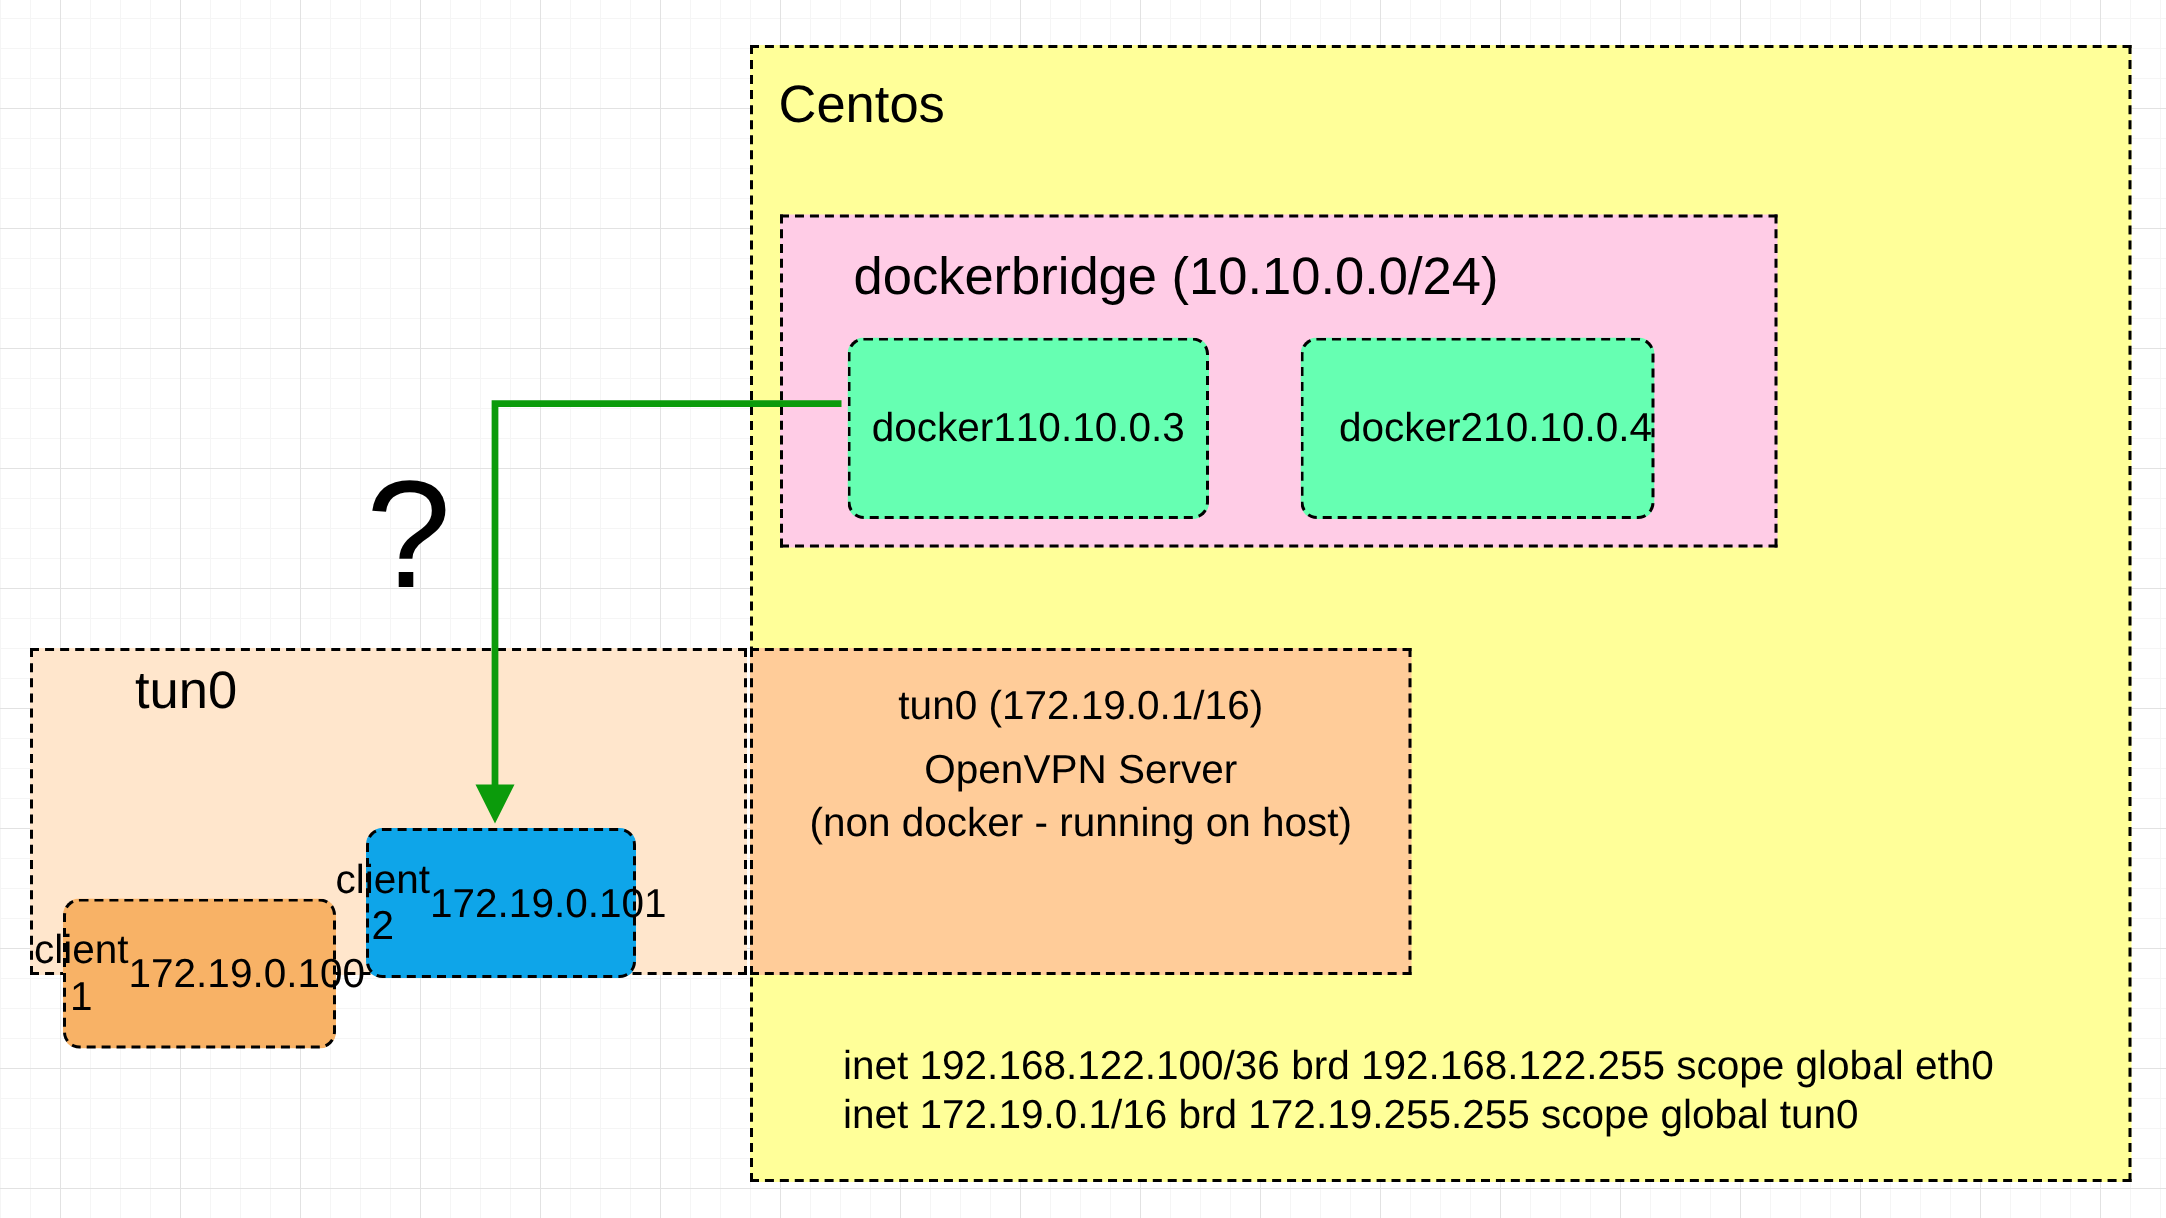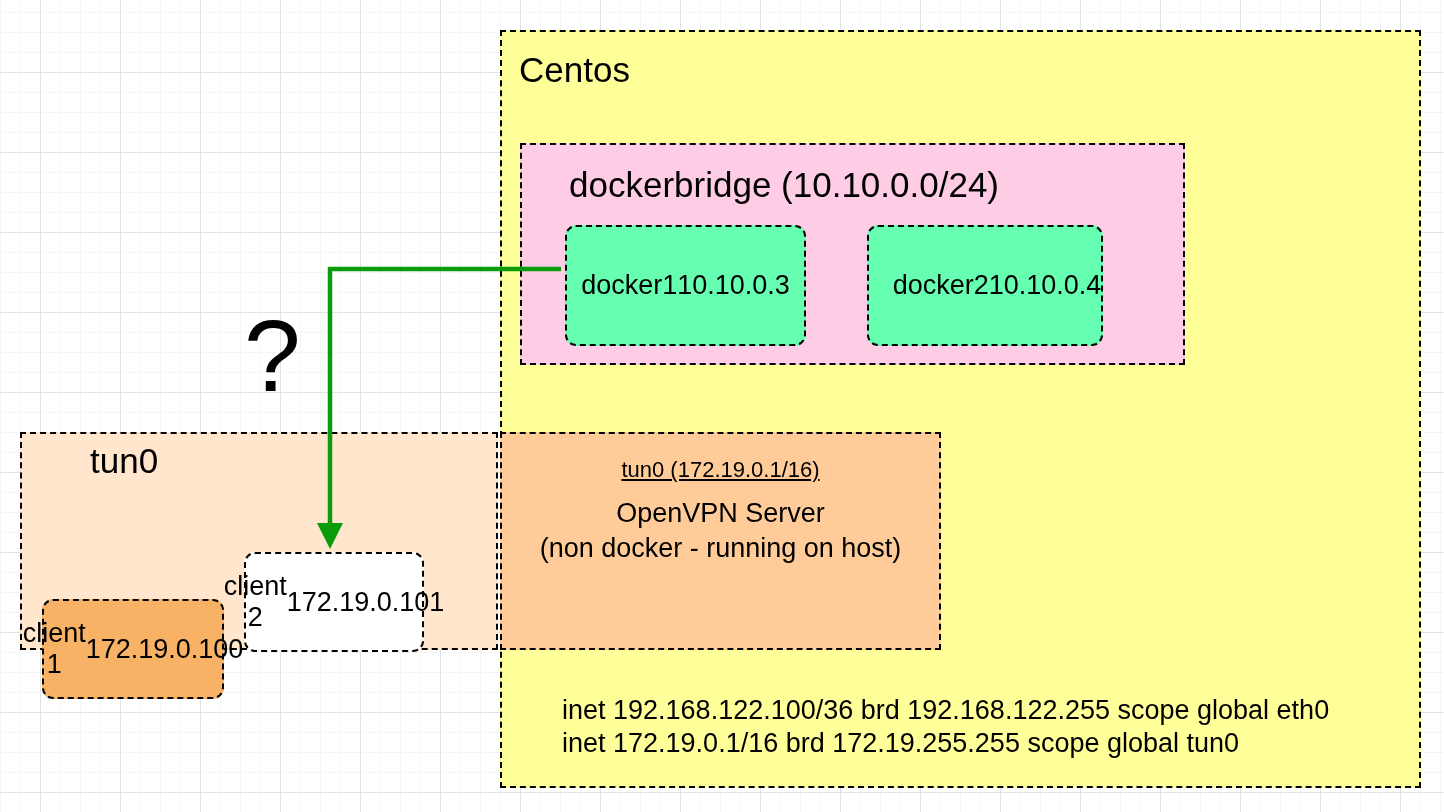--- a/index.html
+++ b/index.html
@@ -49,21 +49,21 @@
 
   #docker1-box  { left: 43px;  top: 80px;  width: 241px; height: 121px; }
   #docker2-box  { left: 345px; top: 80px;  width: 236px; height: 121px; padding-left: 24px; }
 
   #tun0-clients-box { left: 20px; top: 432px; width: 478px; height: 218px; }
   #tun0-clients-title { left: 34px; top: 11px; margin-left: 34px; }
   #client1-box  { left: 20px;  top: 118px; width: 182px; height: 100px; margin-top: 47px; }
   #client2-box  { left: 222px; top: 118px; width: 180px; height: 100px; }
 
   #vpn-box      { left: 500px; top: 432px; width: 441px; height: 218px; text-align: center; }
-  #vpn-title    { padding-top: 20px; font-size: 22px; line-height: 32px; text-decoration: underline; }
+  #vpn-title    { padding-top: 20px; font-size: 27px; line-height: 32px; }
   #vpn-body     { margin-top: 10px; font-size: 27px; line-height: 35px; }
 
   #question-mark {
     position: absolute;
     left: 244px; top: 305px;
     font-size: 102px;
     line-height: 102px;
   }
   #inet-text {
     position: absolute;
@@ -103,21 +103,21 @@
   </div>
 
   <div id="tun0-clients-box" class="box" style="background-color: rgb(255, 230, 204);">
     <div id="tun0-clients-title" class="label">tun0</div>
 
     <div id="client1-box" class="box center-text" style="background-color: rgb(248, 178, 102);">
       <div>client 1</div>
       <div>172.19.0.100</div>
     </div>
 
-    <div id="client2-box" class="box center-text" style="background-color: #ffffff;">
+    <div id="client2-box" class="box center-text" style="background-color: #0ea5e9;">
       <div>client 2</div>
       <div>172.19.0.101</div>
     </div>
   </div>
 
   <div id="vpn-box" class="box" style="background-color: rgb(255, 204, 153);">
     <div id="vpn-title">tun0 (172.19.0.1/16)</div>
     <div id="vpn-body">
       <div>OpenVPN Server</div>
       <div>(non docker - running on host)</div>

